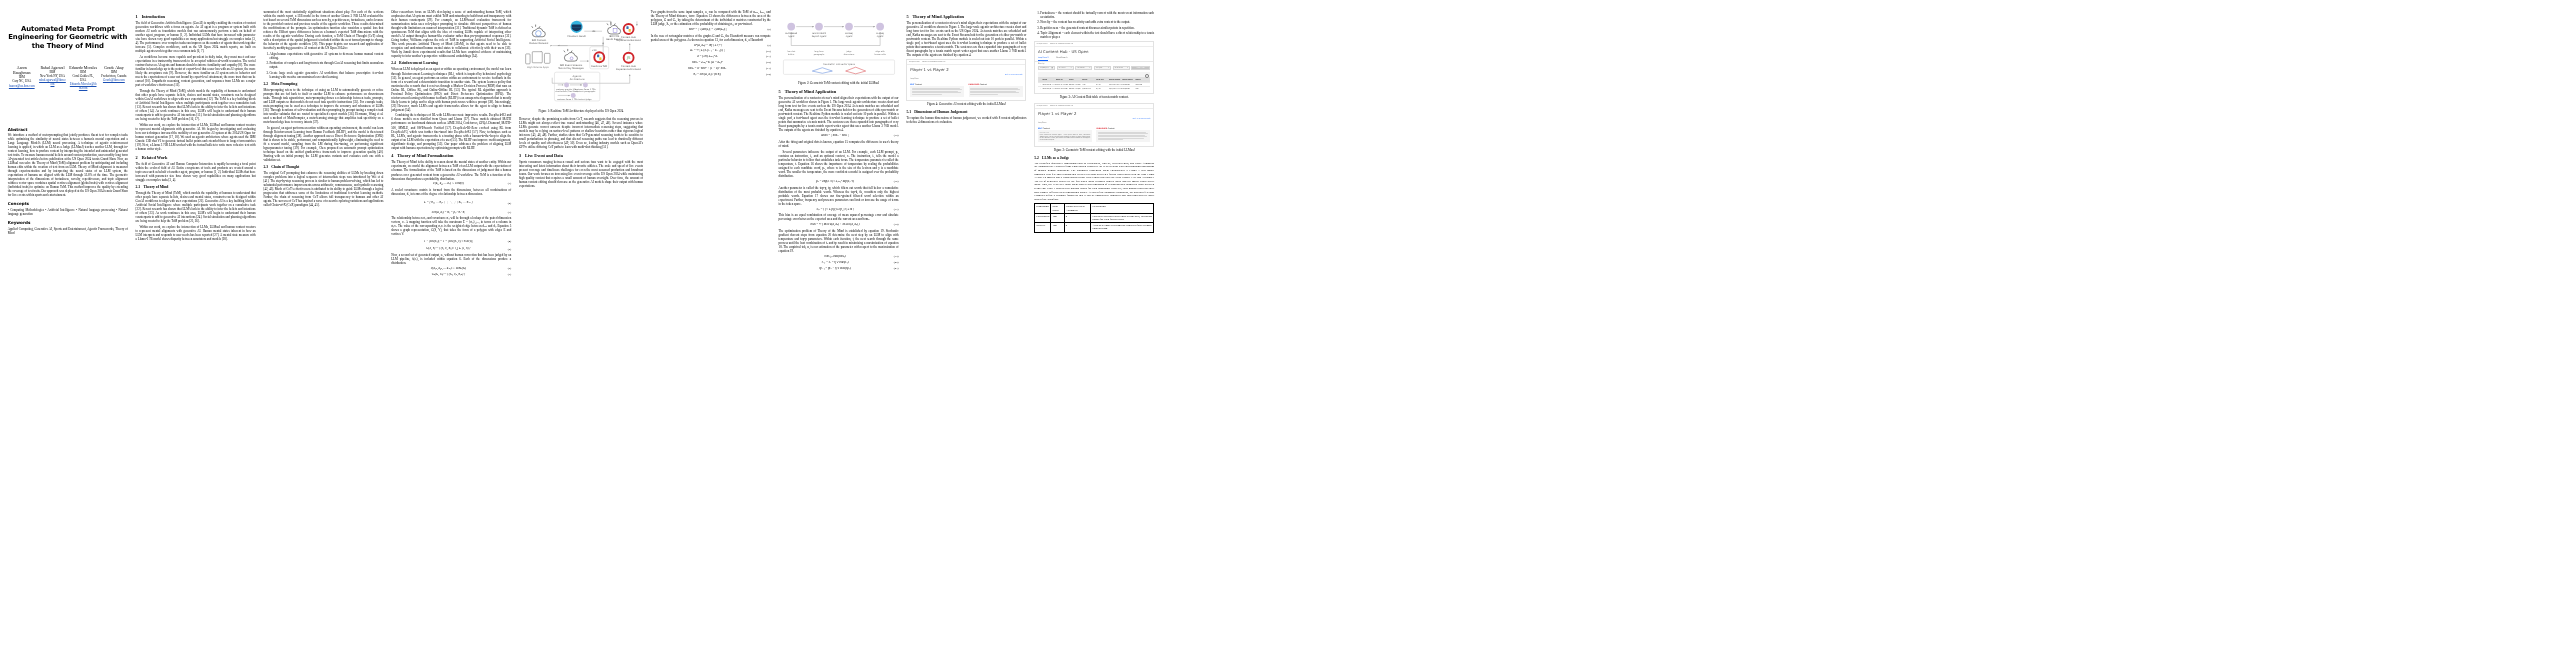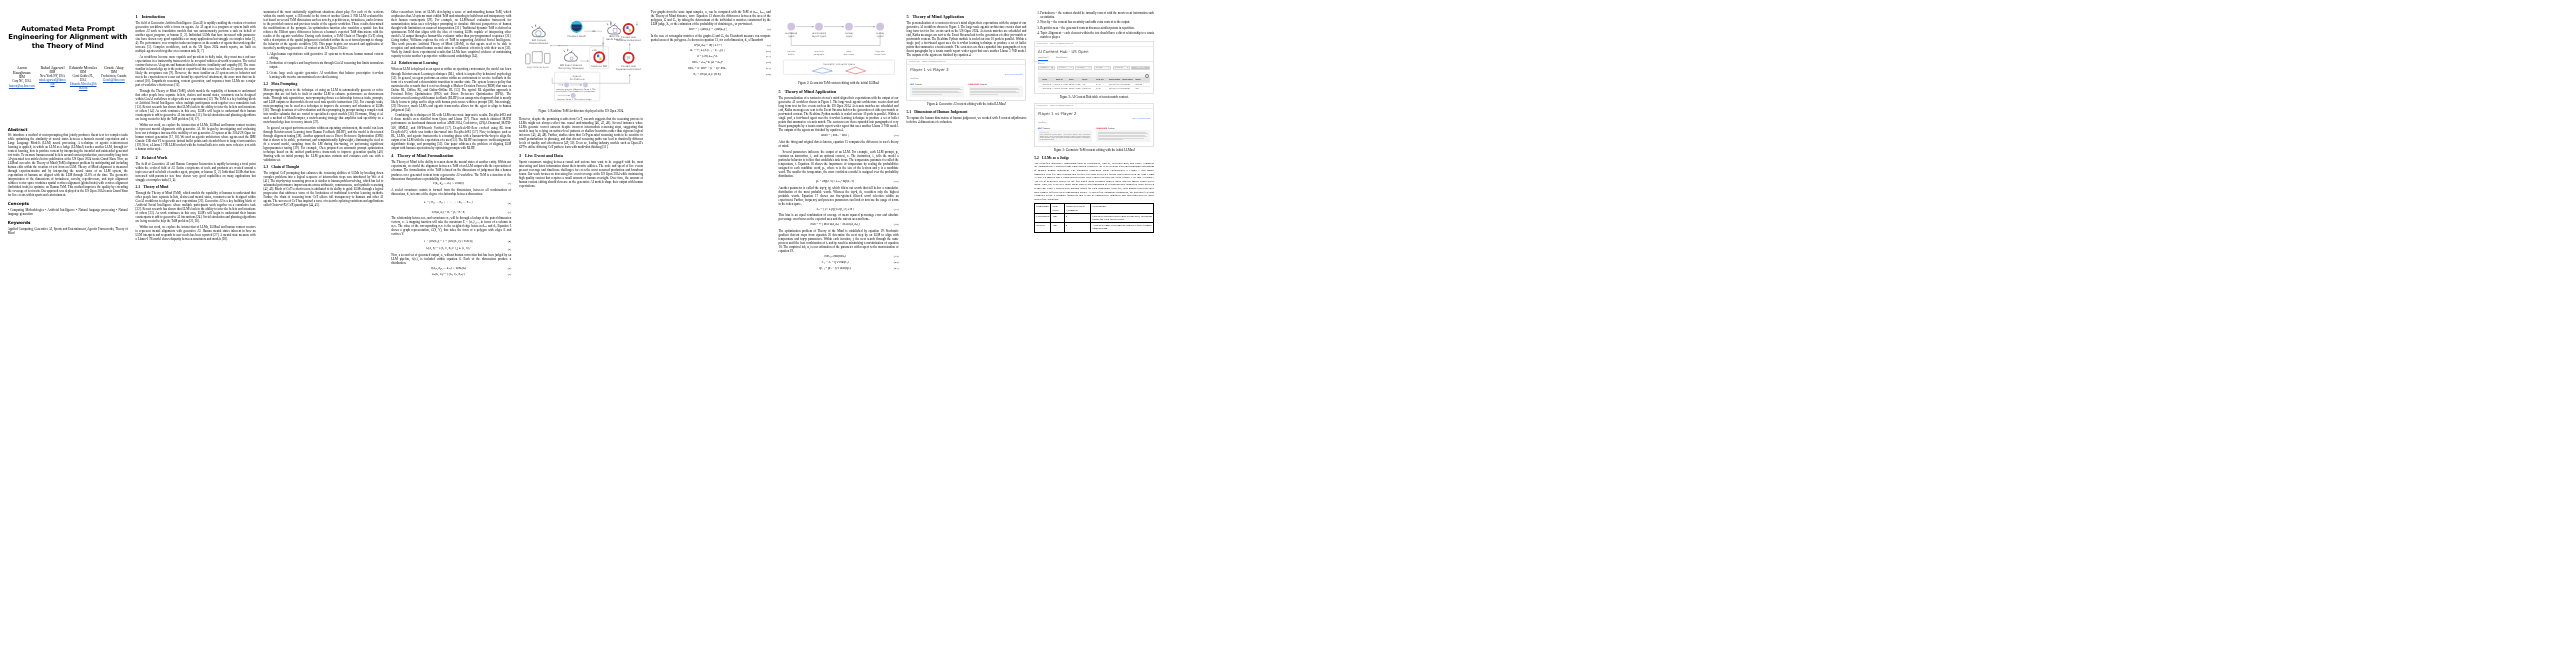--- a/index.html
+++ b/index.html
@@ -97,21 +97,21 @@
            vertical-align:top;text-align:left;font-weight:normal;}
   table.t1 th{font-weight:normal;}
   .smallnote{font-size:2.8px;}
 </style>
 </head>
 <body>
 
 <div class="page">
 
   <div class="col">
-    <h1 class="title">Automated Meta Prompt Engineering for Alignment with the Theory of Mind</h1>
+    <h1 class="title">Automated Meta Prompt Engineering for Geometric with the Theory of Mind</h1>
 
     <div class="authors">
       <div class="author">
         <span class="name">Aaron Baughman</span>
         <span class="aff">IBM</span>
         <span class="loc">Cary NC, USA</span>
         <span class="mail">baaron@us.ibm.com</span>
       </div>
       <div class="author">
         <span class="name">Rahul Agarwal</span>

